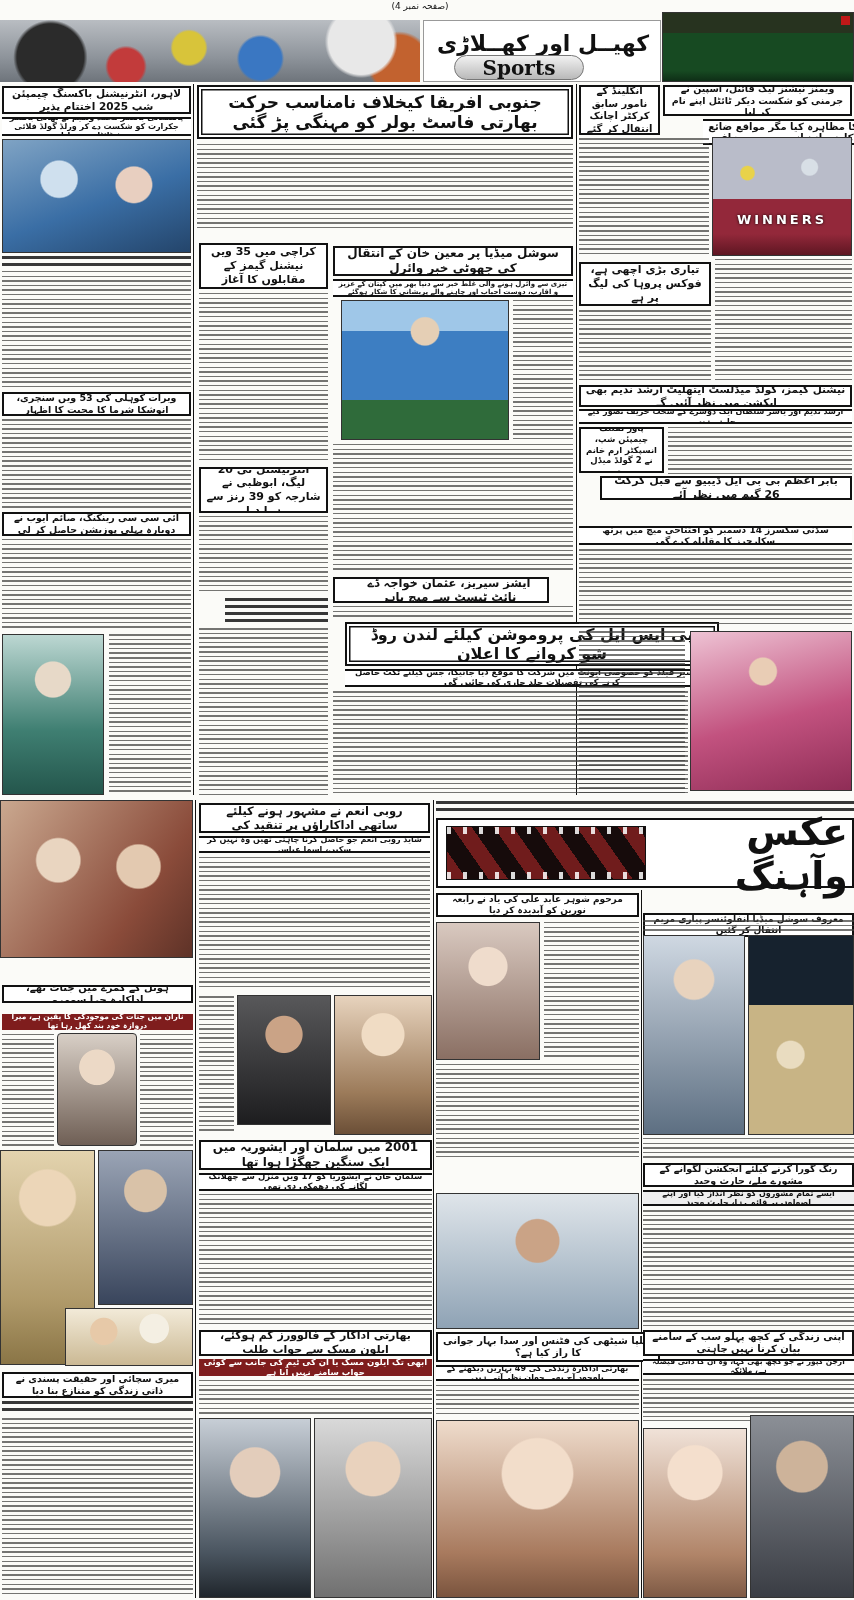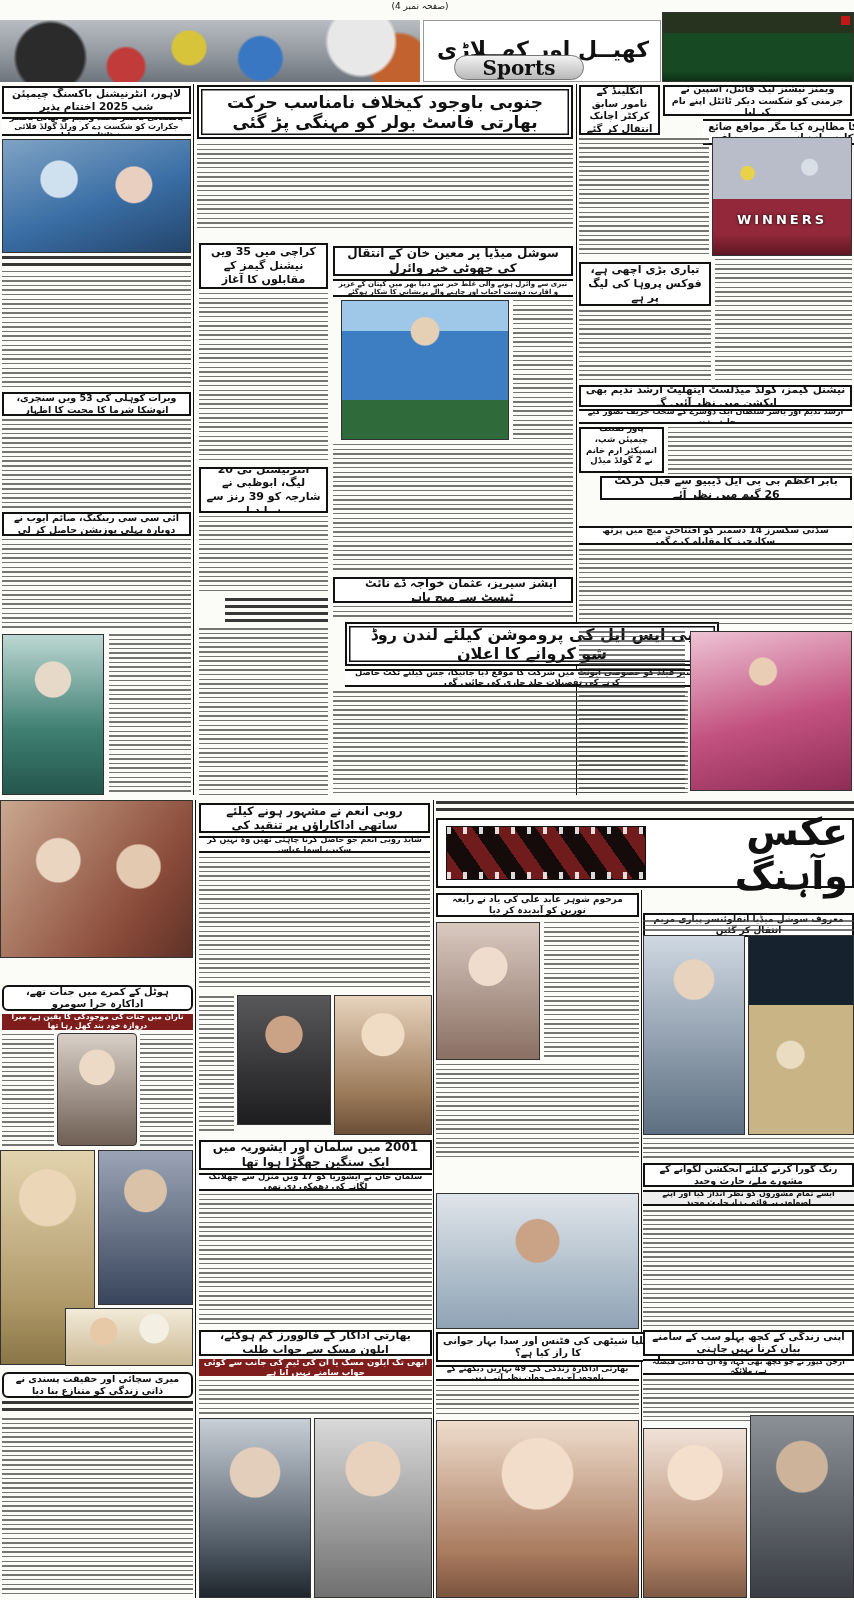--- a/index.html
+++ b/index.html
@@ -49,21 +49,21 @@
        background:
          radial-gradient(circle at 12% 60%,#2b2b2b 0 9%,transparent 10%),
          radial-gradient(circle at 30% 75%,#c23b3b 0 6%,transparent 7%),
          radial-gradient(circle at 45% 45%,#d8c43a 0 7%,transparent 8%),
          radial-gradient(circle at 62% 62%,#3a77c2 0 8%,transparent 9%),
          radial-gradient(circle at 86% 35%,#e8e8e8 0 9%,transparent 10%),
          radial-gradient(circle at 95% 70%,#c2622f 0 7%,transparent 8%),
          linear-gradient(180deg,#b9bdc2,#8e949b 60%,#6e747b);"></div>
 
   <div class="abs" style="left:423px;top:20px;width:238px;height:62px;border:1px solid #999;background:#fff;">
-    <div class="abs ur" style="left:0;top:16px;width:238px;height:30px;font-size:22px;font-weight:bold;text-align:center;">کھیــل اور کھــلاڑی</div>
+    <div class="abs ur" style="left:0;top:10px;width:238px;height:30px;font-size:22px;font-weight:bold;text-align:center;">کھیــل اور کھــلاڑی</div>
     <div class="abs pill" style="left:30px;top:34px;width:130px;height:25px;font-size:20px;">Sports</div>
   </div>
 
   <div class="abs ph" style="left:662px;top:12px;width:192px;height:70px;
        background:linear-gradient(180deg,#27331f 0 30%,#174a22 30% 85%,#0e2e16);">
     <div class="abs" style="right:3px;top:3px;width:9px;height:9px;background:#c01818;"></div>
   </div>
 
   <div class="abs vline" style="left:193px;top:84px;height:711px;"></div>
   <div class="abs vline" style="left:576px;top:84px;height:711px;"></div>
@@ -81,40 +81,40 @@
   <div class="abs tsim" style="left:2px;top:419px;width:189px;height:90px;"></div>
 
   <div class="abs hbox ur" style="left:2px;top:512px;width:189px;height:24px;font-size:9.5px;">آئی سی سی رینکنگ، صائم ایوب نے دوبارہ پہلی پوزیشن حاصل کر لی</div>
   <div class="abs tsim" style="left:2px;top:539px;width:189px;height:92px;"></div>
 
   <div class="abs ph" style="left:2px;top:634px;width:102px;height:161px;
        background:radial-gradient(circle at 50% 28%,#e7d9c8 0 14%,transparent 15%),
                   linear-gradient(180deg,#bcd7d2,#3f7f72 60%,#24564c);"></div>
   <div class="abs tsim" style="left:109px;top:634px;width:82px;height:161px;"></div>
 
-  <div class="abs hlead ur" style="left:197px;top:85px;width:376px;height:54px;font-size:17px;">جنوبی باوجود کیخلاف نامناسب حرکت بھارتی فاسٹ بولر کو مہنگی پڑ گئی</div>
+  <div class="abs hlead ur" style="left:197px;top:85px;width:376px;height:54px;font-size:17px;">جنوبی افریقا کیخلاف نامناسب حرکت بھارتی فاسٹ بولر کو مہنگی پڑ گئی</div>
   <div class="abs tsim" style="left:197px;top:144px;width:376px;height:85px;"></div>
 
   <div class="abs hbox ur" style="left:199px;top:243px;width:129px;height:46px;font-size:11px;">کراچی میں 35 ویں نیشنل گیمز کے مقابلوں کا آغاز</div>
   <div class="abs tsim" style="left:199px;top:293px;width:129px;height:170px;"></div>
 
   <div class="abs hbox ur" style="left:333px;top:246px;width:240px;height:30px;font-size:12px;">سوشل میڈیا پر معین خان کے انتقال کی جھوٹی خبر وائرل</div>
   <div class="abs hsub ur" style="left:333px;top:279px;width:240px;height:18px;font-size:7px;">تیزی سے وائرل ہونے والی غلط خبر سے دنیا بھر میں کپتان کے عزیز و اقارب، دوست احباب اور چاہنے والے پریشانی کا شکار ہوگئے</div>
   <div class="abs ph" style="left:341px;top:300px;width:168px;height:140px;
        background:radial-gradient(circle at 50% 22%,#e5cfb5 0 10%,transparent 11%),
                   linear-gradient(180deg,#9fc7e8 0 22%,#3d7ec2 22% 72%,#2f6b3a 72%);"></div>
   <div class="abs tsim" style="left:513px;top:300px;width:60px;height:140px;"></div>
   <div class="abs tsim" style="left:333px;top:444px;width:240px;height:128px;"></div>
 
   <div class="abs hbox ur" style="left:199px;top:467px;width:129px;height:46px;font-size:11px;">انٹرنیشنل ٹی 20 لیگ، ابوظبی نے شارجہ کو 39 رنز سے ہرا دیا</div>
   <div class="abs tsim" style="left:199px;top:516px;width:129px;height:78px;"></div>
   <div class="abs tsimB" style="left:225px;top:598px;width:103px;height:26px;"></div>
   <div class="abs tsim" style="left:199px;top:628px;width:129px;height:167px;"></div>
 
-  <div class="abs hbox ur" style="left:333px;top:577px;width:240px;height:26px;font-size:11.5px;padding-left:20px;">ایشز سیریز، عثمان خواجہ ڈے نائٹ ٹیسٹ سے میچ باہر</div>
+  <div class="abs hbox ur" style="left:333px;top:577px;width:216px;height:26px;font-size:11.5px;padding-left:20px;">ایشز سیریز، عثمان خواجہ ڈے نائٹ ٹیسٹ سے میچ باہر</div>
   <div class="abs tsim" style="left:333px;top:606px;width:240px;height:13px;"></div>
 
   <div class="abs hlead ur" style="left:345px;top:622px;width:374px;height:44px;font-size:16px;">پی ایس ایل کی پروموشن کیلئے لندن روڈ شو کروانے کا اعلان</div>
   <div class="abs hsub ur" style="left:345px;top:669px;width:374px;height:18px;font-size:8.5px;">30 سیر فیلڈ کو خصوصی ایونٹ میں شرکت کا موقع دیا جائیگا، جس کیلئے ٹکٹ حاصل کرنے کی تفصیلات جلد جاری کی جائیں گی</div>
   <div class="abs tsim" style="left:333px;top:691px;width:355px;height:102px;"></div>
 
   <div class="abs hbox ur" style="left:579px;top:85px;width:81px;height:50px;font-size:10px;">انگلینڈ کے نامور سابق کرکٹر اچانک انتقال کر گئے</div>
   <div class="abs hbox ur" style="left:663px;top:85px;width:189px;height:31px;font-size:9.5px;">ویمنز نیشنز لیگ فائنل، اسپین نے جرمنی کو شکست دیکر ٹائٹل اپنے نام کر لیا</div>
   <div class="abs hsub ur" style="left:663px;top:119px;width:189px;height:26px;font-size:10px;margin-left:40px;">پہلے ہاف میں جرمنی نے جارحانہ کھیل کا مظاہرہ کیا مگر مواقع ضائع کرنے کا خمیازہ انہیں دوسرے ہاف میں بھگتنا پڑا</div>
   <div class="abs tsim" style="left:579px;top:138px;width:130px;height:117px;"></div>
@@ -173,21 +173,21 @@
 
   <div class="abs tsim" style="left:643px;top:920px;width:211px;height:12px;"></div>
   <div class="abs ph" style="left:643px;top:935px;width:102px;height:200px;
        background:radial-gradient(circle at 50% 22%,#e8d3be 0 12%,transparent 13%),
                   linear-gradient(180deg,#cfd8e2,#5d6f82);"></div>
   <div class="abs ph" style="left:748px;top:935px;width:106px;height:200px;
        background:radial-gradient(circle at 40% 60%,#e9dcc0 0 10%,transparent 11%),
                   linear-gradient(180deg,#16222e 0 35%,#c8b485 35%);"></div>
   <div class="abs tsim" style="left:643px;top:1138px;width:211px;height:20px;"></div>
 
-  <div class="abs hbox ur" style="left:2px;top:985px;width:191px;height:26px;font-size:10px;border-radius:6px;">ہوٹل کے کمرے میں جنات تھے، اداکارہ حرا سومرو</div>
+  <div class="abs hbox ur" style="left:2px;top:985px;width:191px;height:18px;font-size:10px;">ہوٹل کے کمرے میں جنات تھے، اداکارہ حرا سومرو</div>
   <div class="abs hinv ur" style="left:2px;top:1014px;width:191px;height:16px;font-size:7.5px;">ناران میں جنات کی موجودگی کا یقین ہے، میرا دروازہ خود بند کھل رہا تھا</div>
   <div class="abs tsim" style="left:2px;top:1034px;width:52px;height:112px;"></div>
   <div class="abs ph" style="left:57px;top:1033px;width:80px;height:113px;border-radius:4px;
        background:radial-gradient(circle at 50% 30%,#ecd9c6 0 20%,transparent 21%),
                   linear-gradient(180deg,#d8cfc6,#6f5f55);"></div>
   <div class="abs tsim" style="left:140px;top:1034px;width:53px;height:112px;"></div>
 
   <div class="abs tsim" style="left:199px;top:996px;width:35px;height:138px;"></div>
   <div class="abs ph" style="left:237px;top:995px;width:94px;height:130px;
        background:radial-gradient(circle at 50% 30%,#caa386 0 18%,transparent 19%),
@@ -204,21 +204,21 @@
        background:radial-gradient(circle at 50% 22%,#ecd6b8 0 16%,transparent 17%),
                   linear-gradient(180deg,#e3d3ae,#b09a6a 70%,#8a7546);"></div>
   <div class="abs ph" style="left:98px;top:1150px;width:95px;height:155px;
        background:radial-gradient(circle at 50% 26%,#d9c2a8 0 17%,transparent 18%),
                   linear-gradient(180deg,#9aa4b5,#39455c);"></div>
   <div class="abs ph" style="left:65px;top:1308px;width:128px;height:58px;
        background:radial-gradient(circle at 30% 40%,#e7c9a8 0 14%,transparent 15%),
                   radial-gradient(circle at 70% 35%,#f4efe3 0 15%,transparent 16%),
                   linear-gradient(180deg,#f2ead8,#cbb994);"></div>
 
-  <div class="abs hbox ur" style="left:2px;top:1372px;width:191px;height:26px;font-size:9.5px;border-radius:6px;">میری سچائی اور حقیقت پسندی نے ذاتی زندگی کو متنازع بنا دیا</div>
+  <div class="abs hbox ur" style="left:2px;top:1372px;width:191px;height:26px;font-size:9.5px;">میری سچائی اور حقیقت پسندی نے ذاتی زندگی کو متنازع بنا دیا</div>
   <div class="abs tsimB" style="left:2px;top:1401px;width:191px;height:13px;"></div>
   <div class="abs tsim" style="left:2px;top:1418px;width:191px;height:176px;"></div>
 
   <div class="abs hbox ur" style="left:643px;top:1163px;width:211px;height:24px;font-size:9.5px;">رنگ گورا کرنے کیلئے انجکشن لگوانے کے مشورے ملے، حارث وحید</div>
   <div class="abs hsub ur" style="left:643px;top:1190px;width:211px;height:16px;font-size:8px;background:#eee;">ایسے تمام مشوروں کو نظر انداز کیا اور اپنے اصولوں پر قائم رہا، حارث وحید</div>
   <div class="abs tsim" style="left:643px;top:1210px;width:211px;height:116px;"></div>
   <div class="abs ph" style="left:436px;top:1193px;width:203px;height:136px;
        background:radial-gradient(circle at 50% 35%,#caa386 0 16%,transparent 17%),
                   linear-gradient(180deg,#dfe5ea,#8fa3b5);"></div>
 

